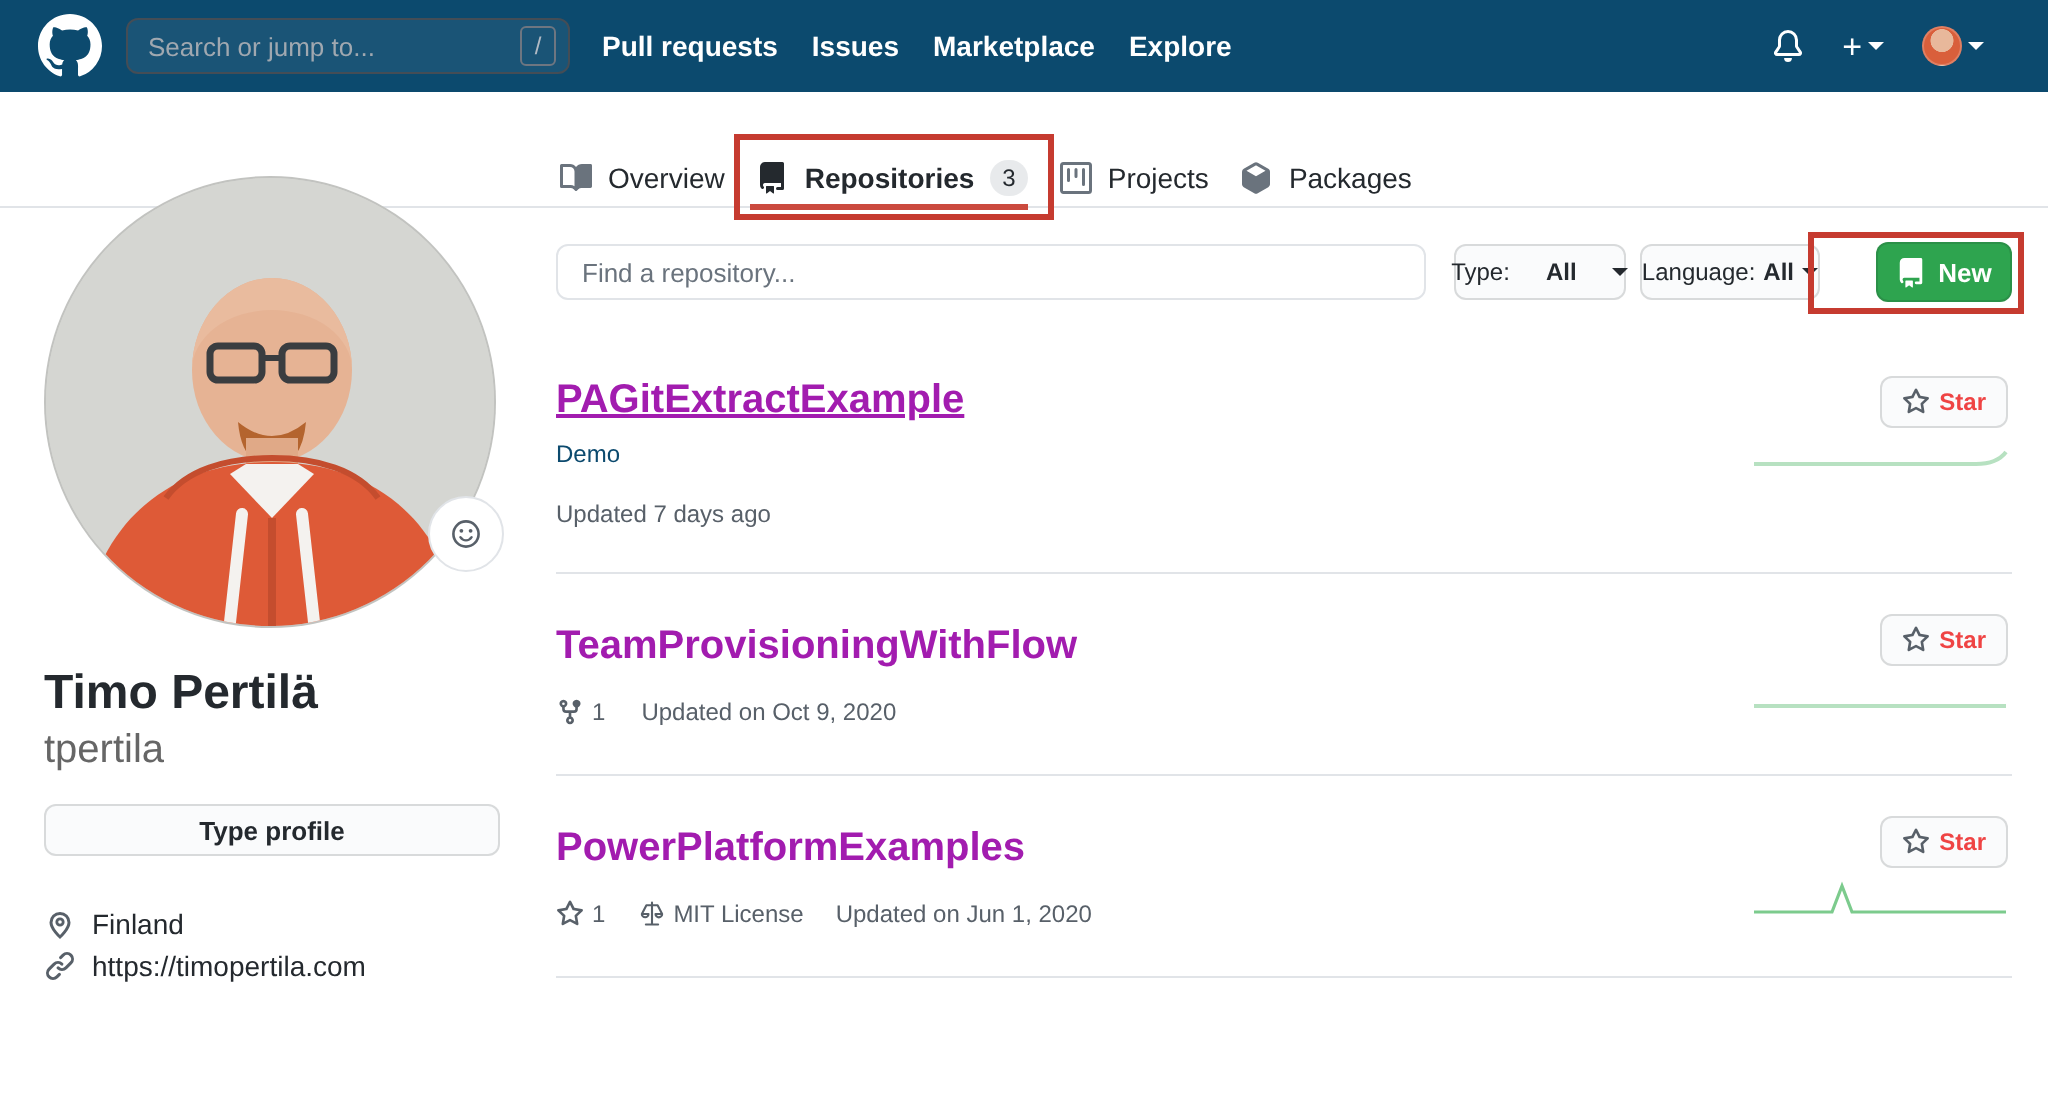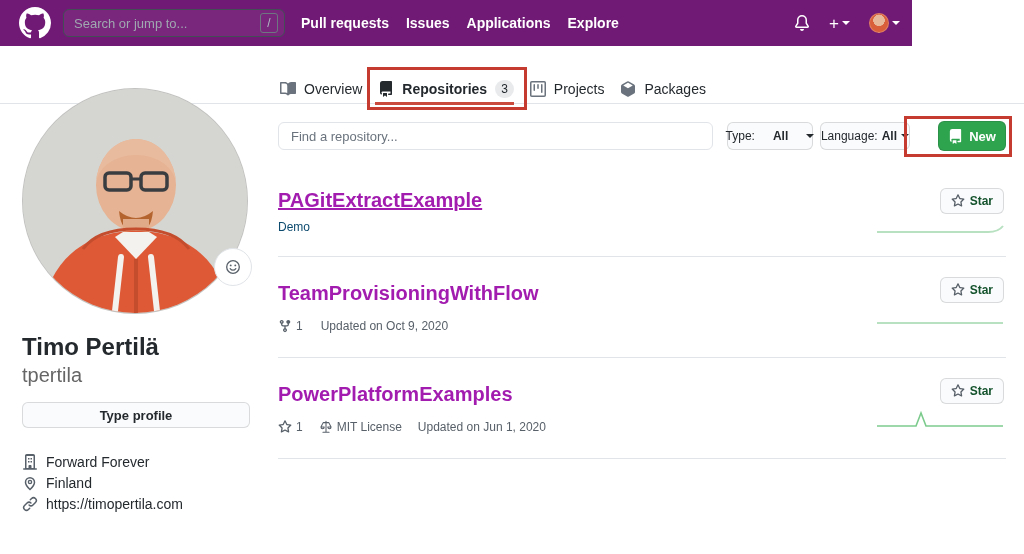--- a/index.html
+++ b/index.html
@@ -3,22 +3,22 @@
 <meta charset="utf-8">
 <style>
   * { margin:0; padding:0; box-sizing:border-box; }
   html,body { width:1024px; height:554px; }
   body {
     font-family:"Liberation Sans", sans-serif;
     background:#fff; color:#24292e; position:relative; overflow:hidden;
   }
   
   .app-header {
-    position:absolute; top:0; left:0; width:912px; height:46px;
-    background:#701a75; display:flex; align-items:center; padding:0 12px 0 19px;
+    position:absolute; top:0; left:0; width:1024px; height:46px;
+    background:#0c4a6e; display:flex; align-items:center; padding:0 32px 0 19px;
   }
   .gh-logo { width:32px; height:32px; color:#fff; flex:none; }
   .hdr-search {
     margin-left:12px; width:222px; height:28px; border:1px solid #444d56;
     border-radius:6px; display:flex; align-items:center; padding:0 6px 0 10px;
     background:rgba(255,255,255,0.06);
   }
   .hdr-search input {
     flex:1; background:transparent; border:none; outline:none;
     color:#c9d1d9; font-size:13px; font-family:inherit; min-width:0;
@@ -122,41 +122,41 @@
   .repo-row.rest  { padding:24px 0 24px; }
   .repo-title { font-size:20px; font-weight:700; color:#a21caf; line-height:24px; cursor:pointer; display:inline-block; }
   .repo-title.hovered { text-decoration:underline; }
   .repo-desc { margin-top:8px; font-size:12px; color:#0c4a6e; }
   .repo-meta { margin-top:16px; font-size:12px; color:#586069; display:flex; align-items:center; gap:18px; }
   .meta-item { display:flex; align-items:center; gap:4px; }
   .meta-item .micon { width:14px; height:14px; color:#586069; }
   .star-btn {
     position:absolute; right:2px; display:flex; align-items:center; gap:5px;
     height:26px; padding:0 10px; background:#fafbfc; border:1px solid rgba(27,31,35,0.15);
-    border-radius:6px; font-size:12px; font-weight:700; color:#14532d; cursor:pointer; font-family:inherit;
+    border-radius:6px; font-size:12px; font-weight:700; color:#ef4444; cursor:pointer; font-family:inherit;
   }
   .star-btn .micon { width:14px; height:14px; color:#586069; }
   .star-top-a { top:16px; } .star-top-b { top:20px; }
   .spark { position:absolute; right:2px; }
 </style>
 </head>
 <body>
 
 <div class="app-header">
   <svg class="gh-logo" viewBox="0 0 16 16" fill="currentColor" aria-hidden="true">
       <path d="M8 0C3.58 0 0 3.58 0 8c0 3.54 2.29 6.53 5.47 7.59.4.07.55-.17.55-.38 0-.19-.01-.82-.01-1.49-2.01.37-2.53-.49-2.69-.94-.09-.23-.48-.94-.82-1.13-.28-.15-.68-.52-.01-.53.63-.01 1.08.58 1.23.82.72 1.21 1.87.87 2.33.66.07-.52.28-.87.51-1.07-1.78-.2-3.64-.89-3.64-3.95 0-.87.31-1.59.82-2.15-.08-.2-.36-1.02.08-2.12 0 0 .67-.21 2.2.82.64-.18 1.32-.27 2-.27s1.36.09 2 .27c1.53-1.04 2.2-.82 2.2-.82.44 1.1.16 1.92.08 2.12.51.56.82 1.27.82 2.15 0 3.07-1.87 3.75-3.65 3.95.29.25.54.73.54 1.48 0 1.07-.01 1.93-.01 2.2 0 .21.15.46.55.38A8.013 8.013 0 0 0 16 8c0-4.42-3.58-8-8-8z"></path>
     </svg>
   <div class="hdr-search">
     <input type="text" placeholder="Search or jump to..." style="">
     <span class="slash-key">/</span>
   </div>
   <nav class="hdr-nav">
     <span class="hdr-nav-item">Pull requests</span>
     <span class="hdr-nav-item">Issues</span>
-    <span class="hdr-nav-item">Applications</span>
+    <span class="hdr-nav-item">Marketplace</span>
     <span class="hdr-nav-item">Explore</span>
   </nav>
   <div class="hdr-right">
     <span class="hdr-icon-btn">
       <svg width="16" height="16" viewBox="0 0 16 16" fill="currentColor" aria-hidden="true">
           <path d="M8 16a2 2 0 0 0 1.985-1.75c.017-.137-.097-.25-.235-.25h-3.5c-.138 0-.252.113-.235.25A2 2 0 0 0 8 16zM3 5a5 5 0 0 1 10 0v2.947c0 .05.015.098.042.139l1.703 2.555A1.519 1.519 0 0 1 13.482 13H2.518a1.516 1.516 0 0 1-1.263-2.36l1.703-2.554A.255.255 0 0 0 3 7.947V5zm5-3.5A3.5 3.5 0 0 0 4.5 5v2.947c0 .346-.102.683-.294.97l-1.703 2.556a.017.017 0 0 0-.003.01l.001.006.004.006.006.004.007.001h10.964l.007-.001.006-.004.004-.006.001-.007a.017.017 0 0 0-.003-.01l-1.703-2.554a1.745 1.745 0 0 1-.294-.97V5A3.5 3.5 0 0 0 8 1.5z"></path>
         </svg>
     </span>
     <span class="hdr-icon-btn">
       <span class="plus-glyph">+</span>
@@ -224,26 +224,20 @@
         <circle cx="8" cy="8" r="6.3" fill="none" stroke="currentColor" stroke-width="1.3"></circle>
         <circle cx="5.7" cy="6.4" r="0.95" fill="currentColor"></circle>
         <circle cx="10.3" cy="6.4" r="0.95" fill="currentColor"></circle>
         <path d="M5.2 9.6c.7 1.05 1.65 1.6 2.8 1.6s2.1-.55 2.8-1.6" fill="none" stroke="currentColor" stroke-width="1.2" stroke-linecap="round"></path>
       </svg>
   </div>
   <h1 class="p-name">Timo Pertilä</h1>
   <div class="p-login">tpertila</div>
   <button class="edit-btn">Type profile</button>
   <div class="vcard">
-    <div class="vcard-row">
-      <svg class="vicon" viewBox="0 0 16 16" fill="currentColor" aria-hidden="true">
-          <path d="M3 1.75C3 .78 3.78 0 4.75 0h6.5C12.22 0 13 .78 13 1.75v12.5h1.25a.75.75 0 0 1 0 1.5H1.75a.75.75 0 0 1 0-1.5H3V1.75zm1.5.25v12h2v-2.25c0-.41.34-.75.75-.75h1.5c.41 0 .75.34.75.75V14h2V2h-7zM6 4h1.5v1.5H6V4zm2.5 0H10v1.5H8.5V4zM6 7h1.5v1.5H6V7zm2.5 0H10v1.5H8.5V7z"></path>
-        </svg>
-      <span>Forward Forever</span>
-    </div>
     <div class="vcard-row">
       <svg class="vicon" viewBox="0 0 16 16" aria-hidden="true">
           <path d="M8 14.5s4.5-4.1 4.5-7.3a4.5 4.5 0 1 0-9 0C3.5 10.4 8 14.5 8 14.5z" fill="none" stroke="currentColor" stroke-width="1.5"></path>
           <circle cx="8" cy="7" r="1.6" fill="none" stroke="currentColor" stroke-width="1.4"></circle>
         </svg>
       <span>Finland</span>
     </div>
     <div class="vcard-row">
       <svg class="vicon" viewBox="0 0 16 16" fill="currentColor" aria-hidden="true">
           <path d="M7.775 3.275a.75.75 0 0 0 1.06 1.06l1.25-1.25a2 2 0 1 1 2.83 2.83l-2.5 2.5a2 2 0 0 1-2.83 0 .75.75 0 0 0-1.06 1.06 3.5 3.5 0 0 0 4.95 0l2.5-2.5a3.5 3.5 0 0 0-4.95-4.95l-1.25 1.25zm-4.69 9.64a2 2 0 0 1 0-2.83l2.5-2.5a2 2 0 0 1 2.83 0 .75.75 0 0 0 1.06-1.06 3.5 3.5 0 0 0-4.95 0l-2.5 2.5a3.5 3.5 0 0 0 4.95 4.95l1.25-1.25a.75.75 0 0 0-1.06-1.06l-1.25 1.25a2 2 0 0 1-2.83 0z"></path>
@@ -276,20 +270,23 @@
       </button>
       <span class="ann-new-box"></span>
     </div>
   </div>
 
   <div class="repo-list">
 
     <div class="repo-row first">
       <span class="repo-title hovered">PAGitExtractExample</span>
       <div class="repo-desc">Demo</div>
+      <div class="repo-meta">
+        <span class="meta-item">Updated 7 days ago</span>
+      </div>
       <button class="star-btn star-top-a">
         <svg class="micon" viewBox="0 0 16 16" fill="currentColor" aria-hidden="true">
             <path d="M8 .25a.75.75 0 0 1 .673.418l1.882 3.815 4.21.612a.75.75 0 0 1 .416 1.279l-3.046 2.97.719 4.192a.75.75 0 0 1-1.088.791L8 12.347l-3.766 1.98a.75.75 0 0 1-1.088-.79l.72-4.194L.818 6.374a.75.75 0 0 1 .416-1.28l4.21-.611L7.327.668A.75.75 0 0 1 8 .25zm0 2.445L6.615 5.5a.75.75 0 0 1-.564.41l-3.097.45 2.24 2.184a.75.75 0 0 1 .216.664l-.528 3.084 2.769-1.456a.75.75 0 0 1 .698 0l2.77 1.456-.53-3.084a.75.75 0 0 1 .216-.664l2.24-2.183-3.096-.45a.75.75 0 0 1-.564-.41L8 2.694v.001z"></path>
           </svg>
         <span>Star</span>
       </button>
       <svg class="spark" style="top:50px" width="128" height="24" aria-hidden="true">
           <path d="M1 10 H112 C119 10 124 8 127 4" fill="none" stroke="#b7e1c1" stroke-width="2"></path>
         </svg>
     </div>

